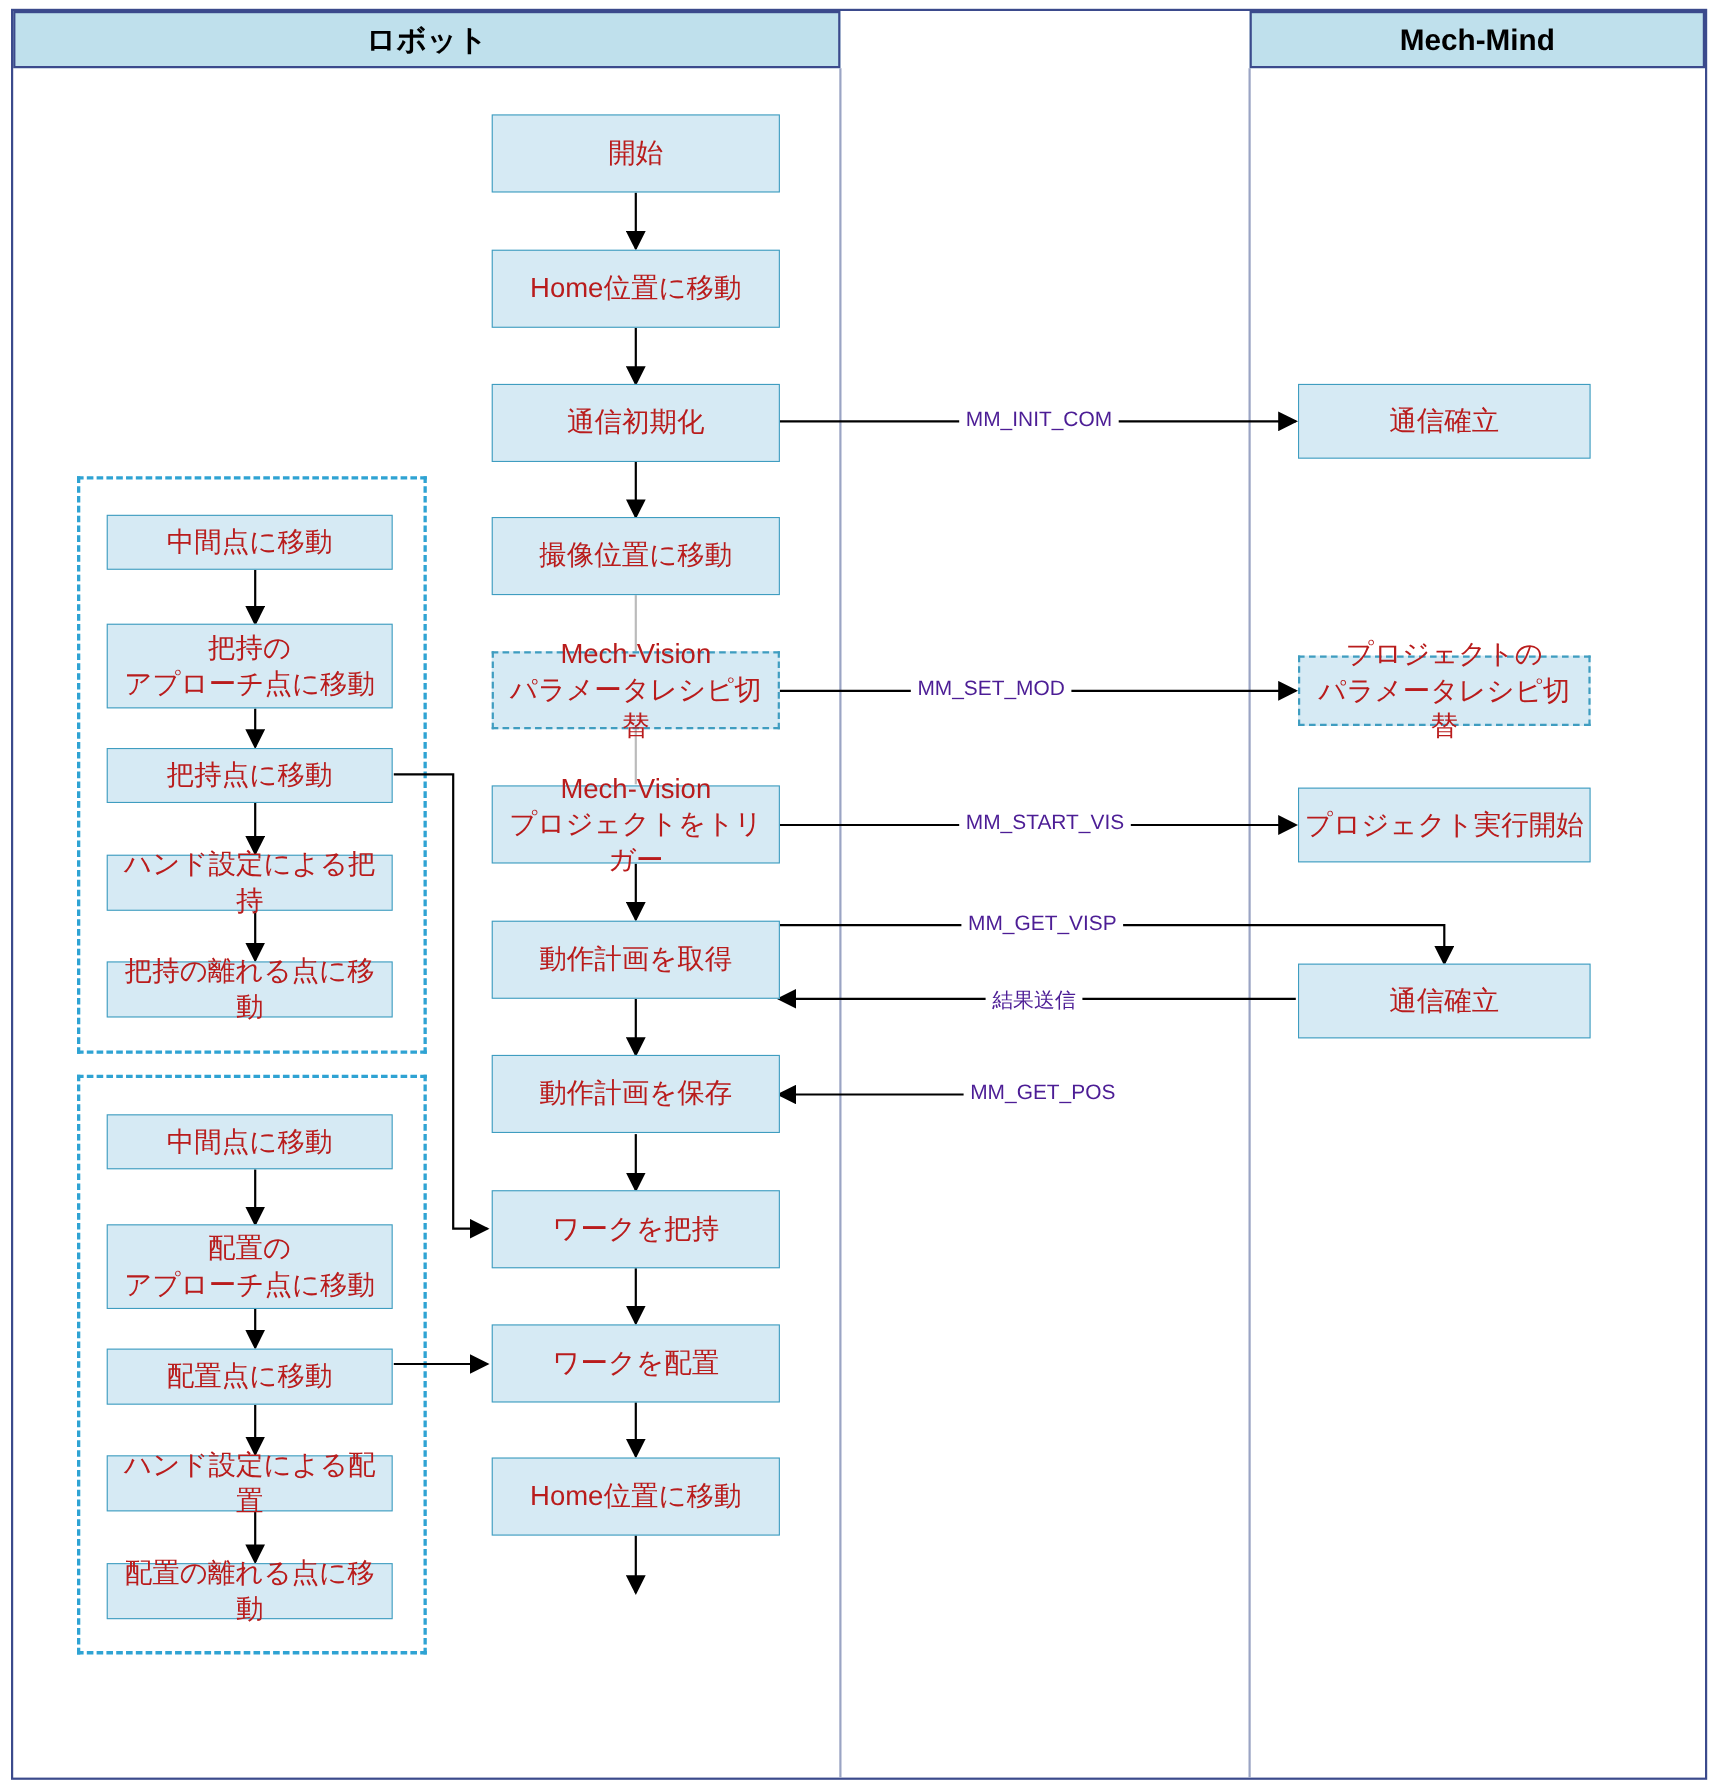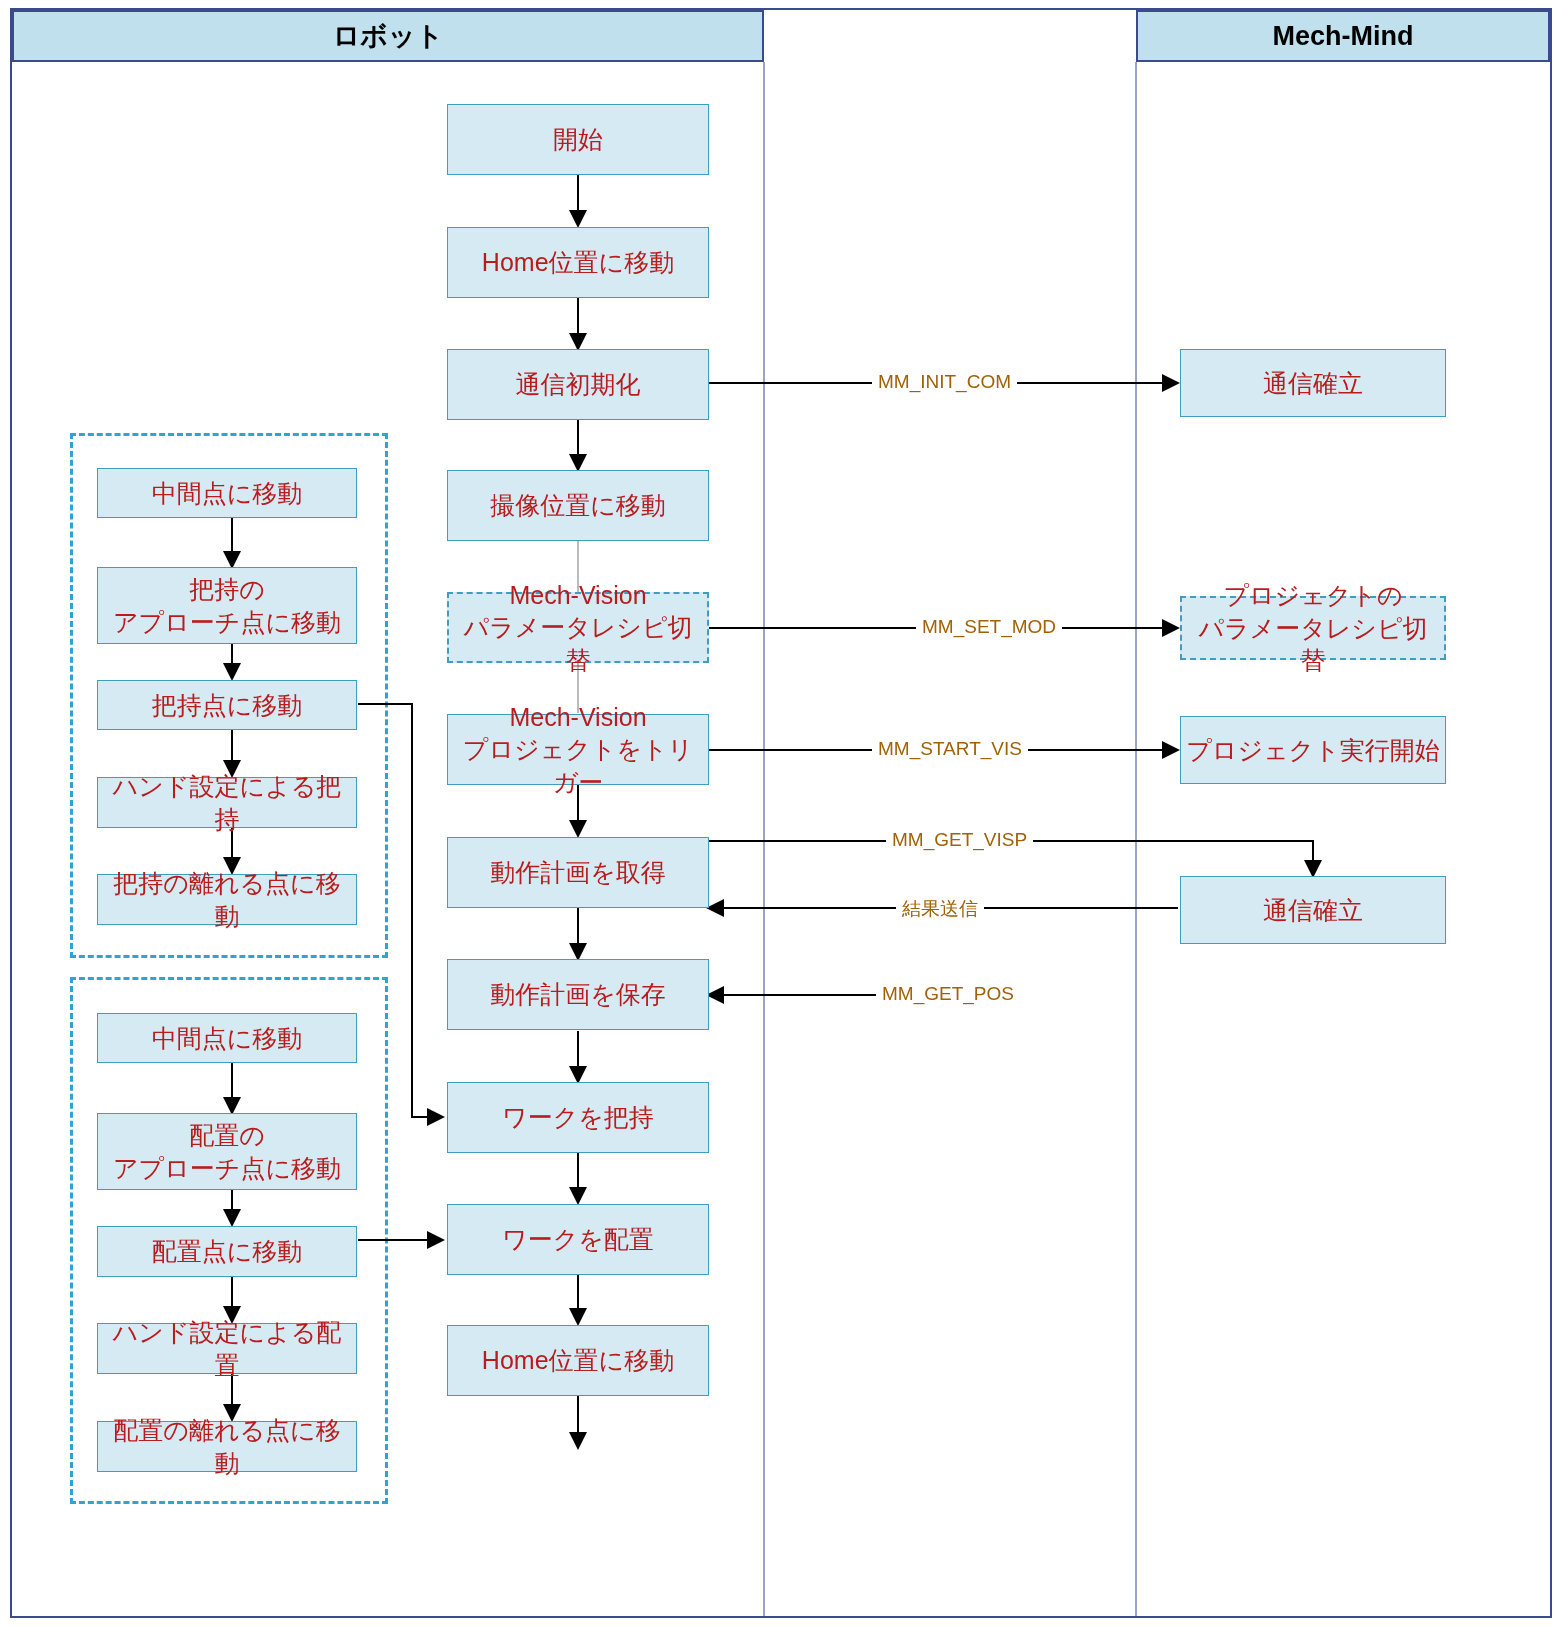--- a/index.html
+++ b/index.html
@@ -70,21 +70,21 @@
     border: 2px dashed #3f9dc0;
   }
   .group {
     position: absolute;
     border: 3px dashed #2fa3d3;
     box-sizing: border-box;
   }
   .lbl {
     position: absolute;
     font-size: 19px;
-    color: #a16207;
+    color: #4c1d95;
     background: #ffffff;
     padding: 0 6px;
     white-space: nowrap;
   }
   svg.arrows {
     position: absolute;
     left: 0;
     top: 0;
     width: 1562px;
     height: 1627px;
@@ -181,19 +181,19 @@
   <div class="node" style="left:97px; top:1323px; width:260px; height:51px;">ハンド設定による配置</div>
   <div class="node" style="left:97px; top:1421px; width:260px; height:51px;">配置の離れる点に移動</div>
 
   <div class="node" style="left:1180px; top:349px; width:266px; height:68px;">通信確立</div>
   <div class="node dashed" style="left:1180px; top:596px; width:266px; height:64px; white-space:pre-line;">プロジェクトの
 パラメータレシピ切替</div>
   <div class="node" style="left:1180px; top:716px; width:266px; height:68px;">プロジェクト実行開始</div>
   <div class="node" style="left:1180px; top:876px; width:266px; height:68px;">通信確立</div>
 
   <div class="lbl" style="left:872px; top:371px;">MM_INIT_COM</div>
-  <div class="lbl" style="left:916px; top:616px;">MM_SET_MOD</div>
+  <div class="lbl" style="left:828px; top:616px;">MM_SET_MOD</div>
   <div class="lbl" style="left:872px; top:738px;">MM_START_VIS</div>
-  <div class="lbl" style="left:874px; top:829px;margin-left:12px;">MM_GET_VISP</div>
+  <div class="lbl" style="left:874px; top:829px;">MM_GET_VISP</div>
   <div class="lbl" style="left:896px; top:896px;">結果送信</div>
   <div class="lbl" style="left:876px; top:983px;">MM_GET_POS</div>
 
 </div>
 
 </body></html>

